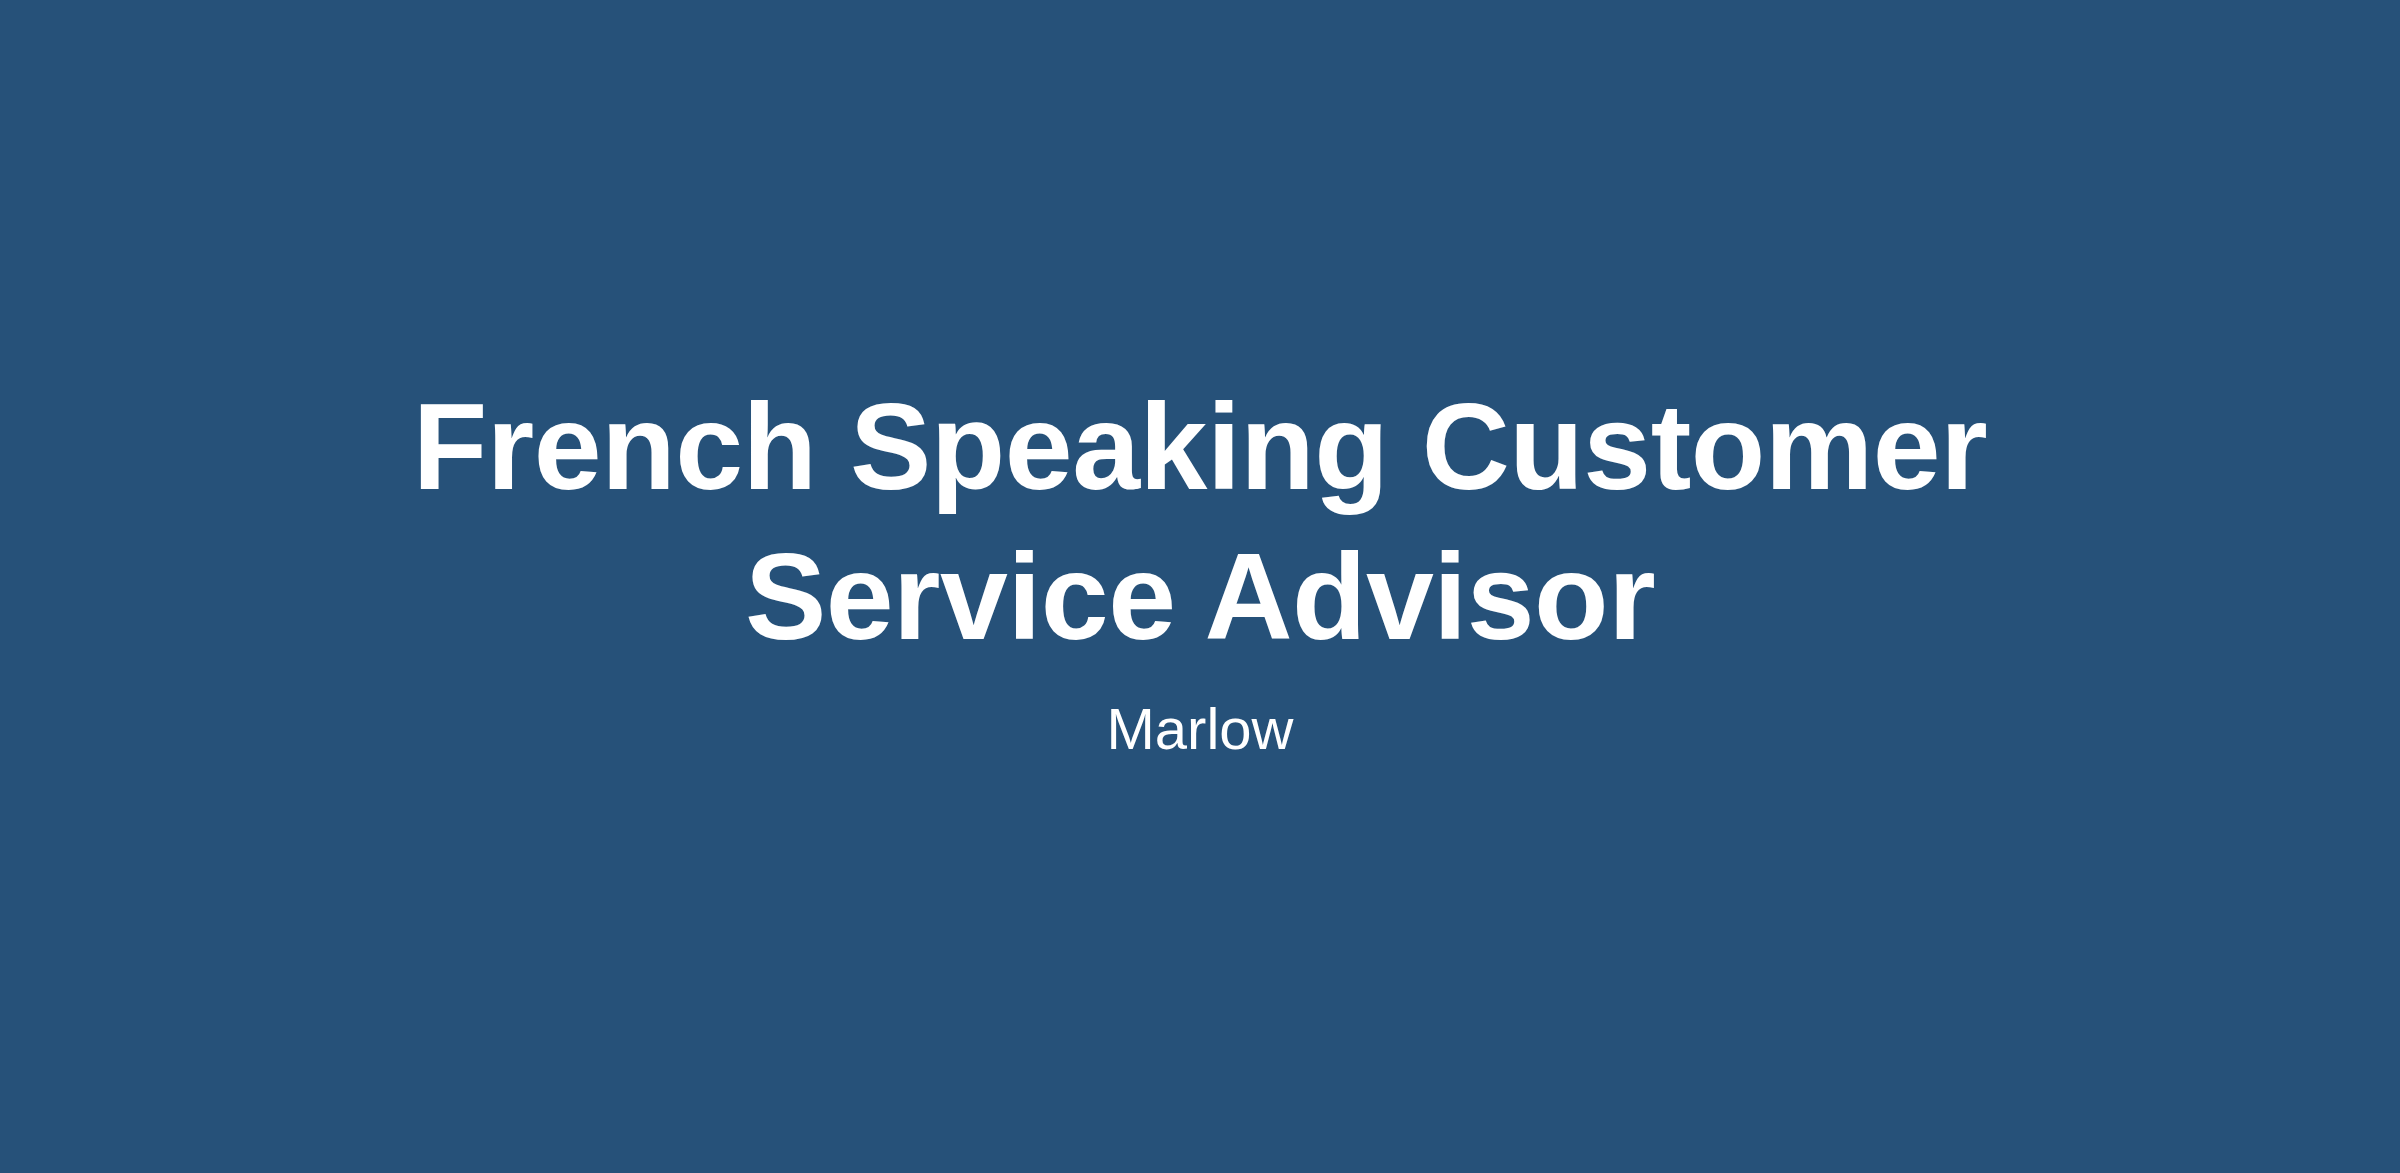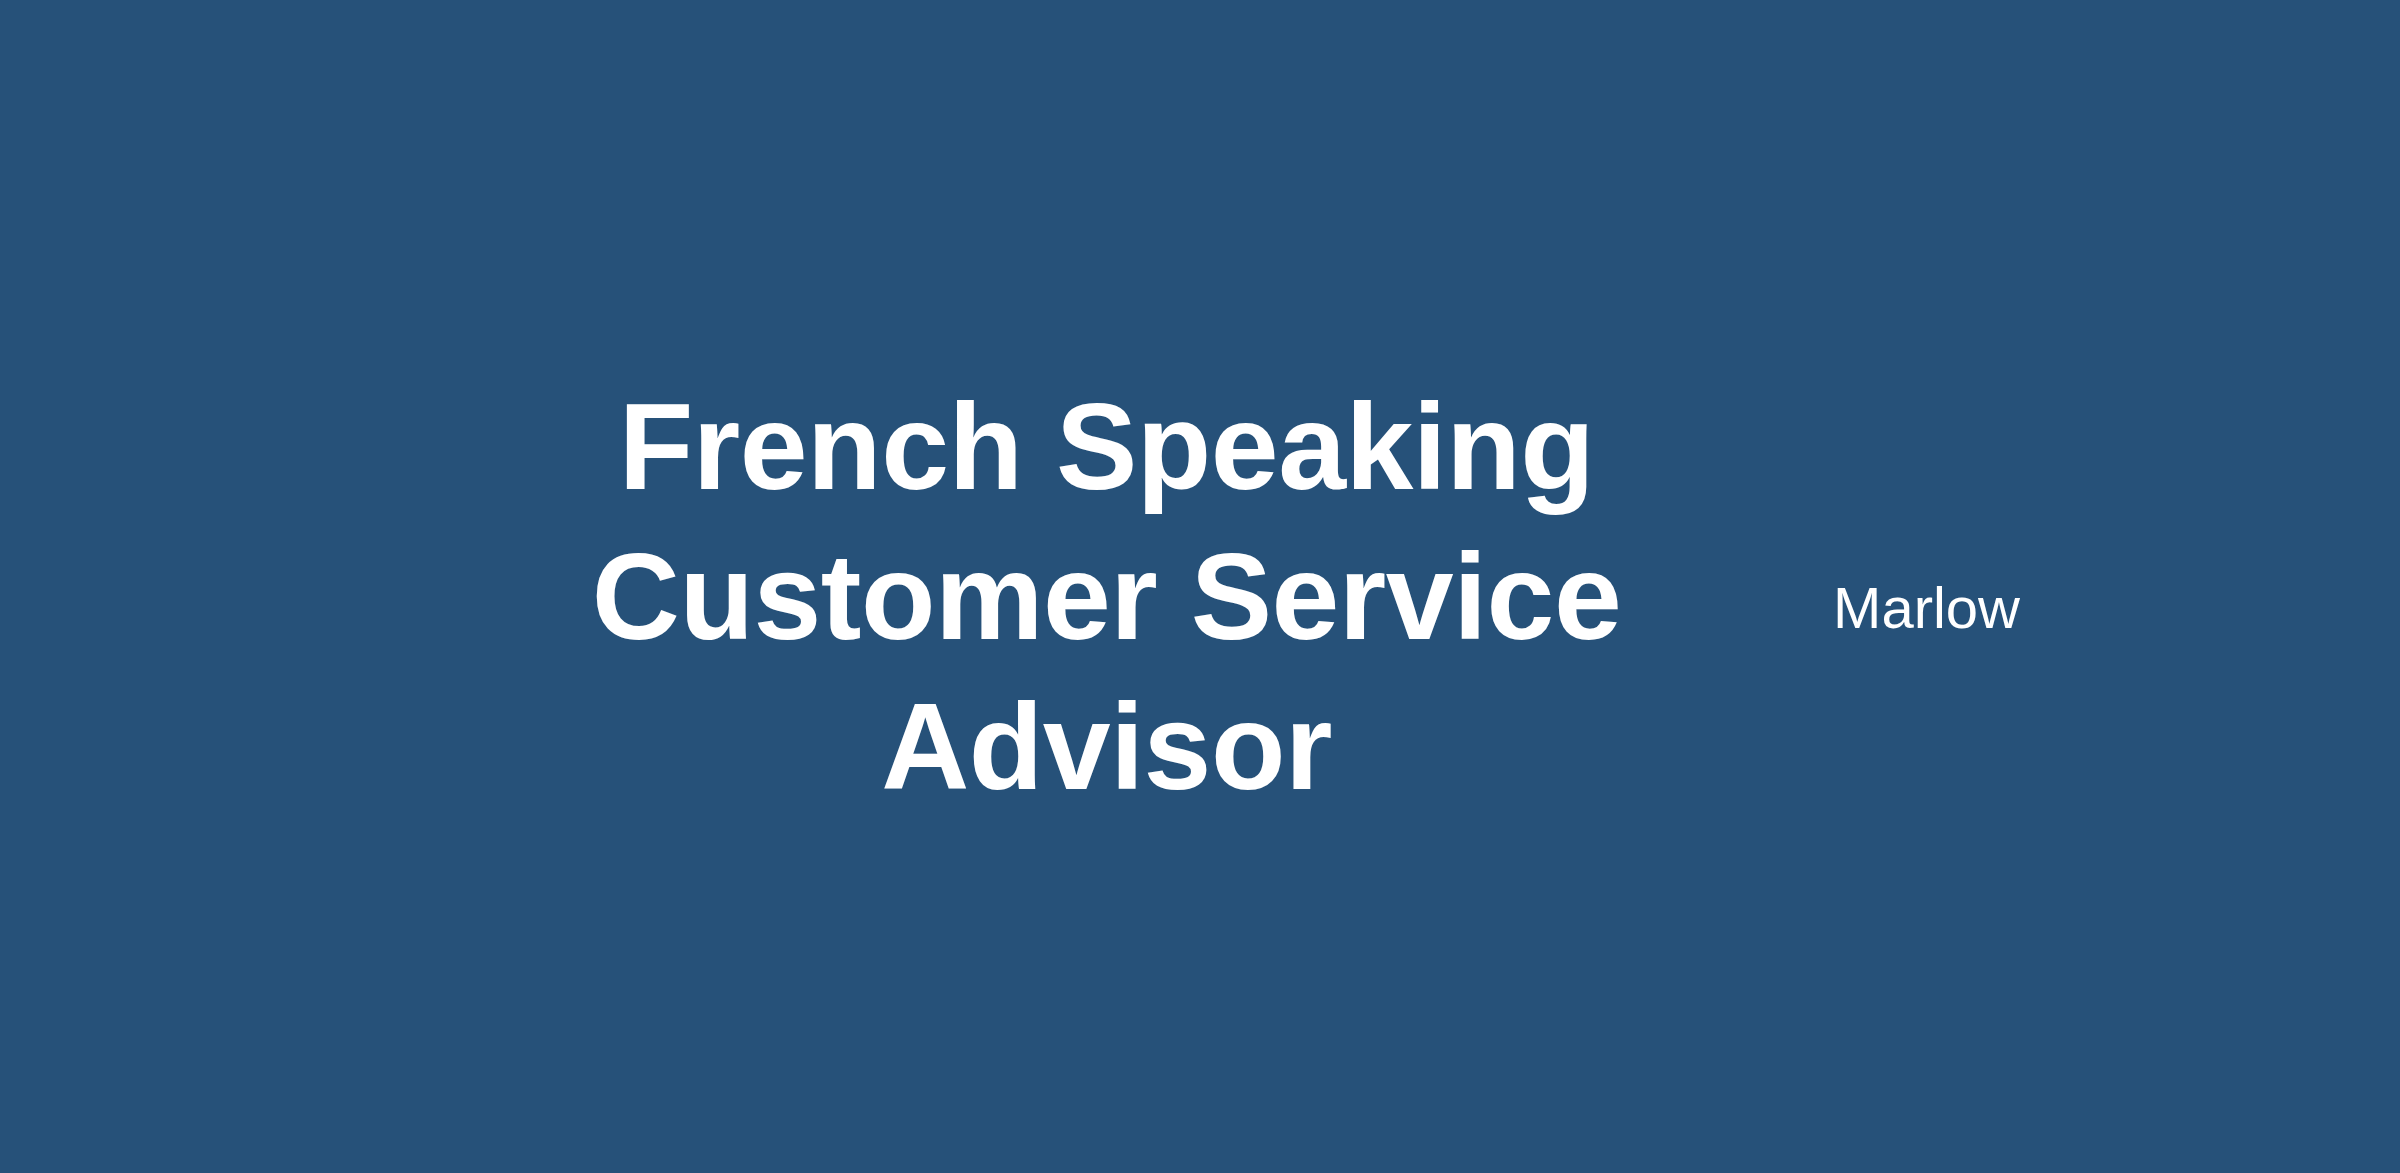--- a/index.html
+++ b/index.html
@@ -29,21 +29,21 @@
     text-align: center;
   }
 
   .hero-inner {
     position: absolute;
     left: 50%;
     transform: translateX(-50%);
     top: 372px;
     width: 1640px;
     display: flex;
-    flex-direction: row;
+    flex-direction: column;
     align-items: center;
     text-align: center;
   }
 
   .job-title {
     display: block;
     max-width: 1580px;
     margin: 0;
     font-family: "Liberation Sans", sans-serif;
     font-weight: bold;

